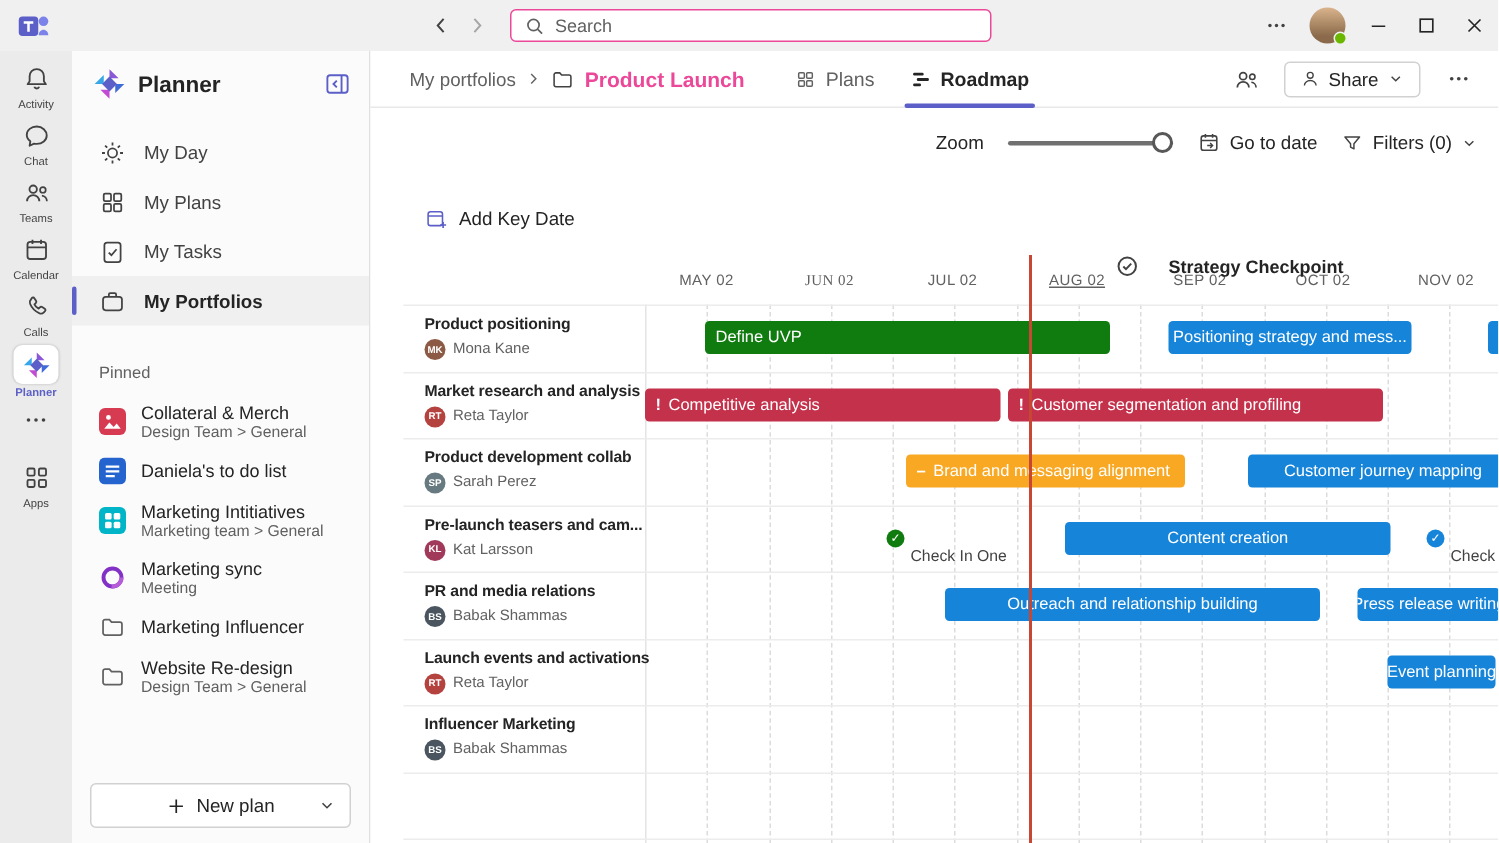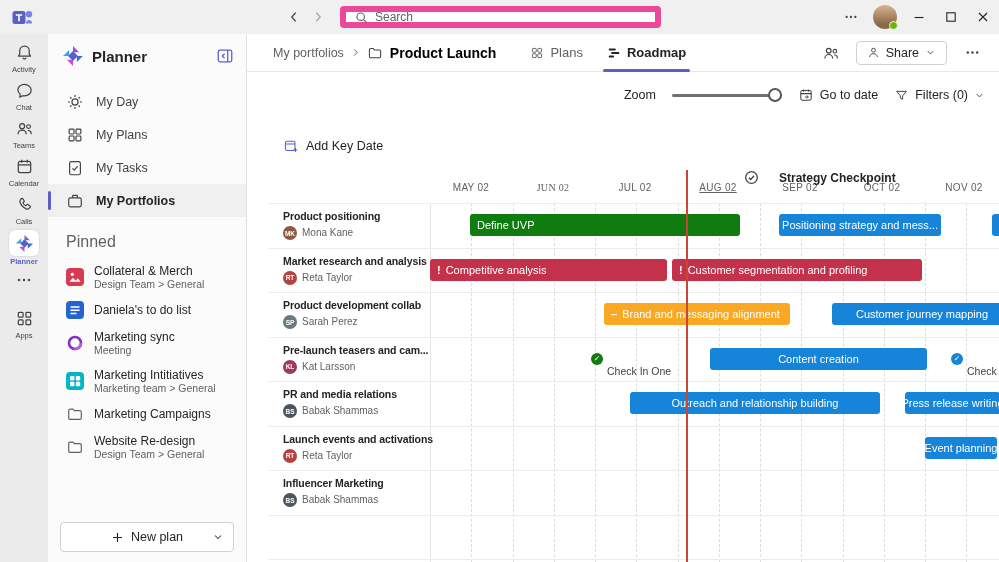--- a/index.html
+++ b/index.html
@@ -2,21 +2,21 @@
 <html><head>
 <meta charset="utf-8">
 <style>
   *{margin:0;padding:0;box-sizing:border-box;font-family:"Liberation Sans",sans-serif}
   body{background:#fff}
   .app{position:relative;width:999px;height:562px;background:#fff;overflow:hidden}
   
   .titlebar{position:absolute;left:0;top:0;right:0;height:34px;background:#f0f0f0}
   .t-logo{position:absolute;left:12px;top:7px;width:22px;height:20px;cursor:pointer}
   .nav-btn{position:absolute;top:7px;width:20px;height:20px;display:flex;align-items:center;justify-content:center;cursor:pointer}
-  .searchbox{position:absolute;left:340px;top:6px;width:321px;height:22px;background:#fff;border:6px solid #ec4899;border-radius:4px;display:flex;align-items:center;gap:7px;padding:0 9px;cursor:text}
+  .searchbox{position:absolute;left:340px;top:6px;width:321px;height:22px;background:#fff;border:1px solid #ec4899;border-radius:4px;display:flex;align-items:center;gap:7px;padding:0 9px;cursor:text}
   .s-ph{font-size:12px;color:#616161}
   .t-right{position:absolute;right:0;top:0;height:34px;display:flex;align-items:center}
   .t-more,.win-btn{width:32px;height:34px;display:flex;align-items:center;justify-content:center;cursor:pointer}
   .avatar{position:relative;width:24px;height:24px;border-radius:50%;background:linear-gradient(180deg,#d9b38c 0%,#8a6a4a 80%);margin:0 6px;cursor:pointer}
   .presence{position:absolute;right:-1px;bottom:-1px;width:9px;height:9px;border-radius:50%;background:#6bb700;border:1.5px solid #f0f0f0}
   
   .rail{position:absolute;left:0;top:34px;width:48px;bottom:0;background:#ebebeb;display:flex;flex-direction:column;align-items:flex-end;padding-top:6px}
   .rail-item{width:48px;height:38px;display:flex;flex-direction:column;align-items:center;cursor:pointer}
   .rail-icbox{width:30px;height:24px;display:flex;align-items:center;justify-content:center}
   .rail-item.active .rail-icbox{background:#fff;border-radius:6px;box-shadow:0 0 2px rgba(0,0,0,.2);height:26px}
@@ -24,34 +24,34 @@
   .rail-item.active .rail-lb{color:#5b5fc7;font-weight:700}
   
   .sidebar{position:absolute;left:48px;top:34px;width:199px;bottom:0;background:#fbfbfb;border-right:1px solid #e0e0e0}
   .sb-header{display:flex;align-items:center;height:44px;padding:0 12px 0 14px}
   .sb-title{font-size:15px;font-weight:700;color:#242424;margin-left:8px}
   .sb-collapse{margin-left:auto;cursor:pointer;display:flex}
   .sb-nav{margin-top:7px}
   .sb-nav-item{position:relative;display:flex;align-items:center;height:33px;padding-left:18px;gap:12px;font-size:12.5px;color:#424242;cursor:pointer}
   .sb-nav-item.active{background:#f0f0f0;color:#242424;font-weight:700}
   .sb-nav-item.active::before{content:"";position:absolute;left:0;top:7px;bottom:7px;width:3px;border-radius:2px;background:#5b5fc7}
-  .sb-section{margin-top:8px;padding:8px 0 7px 18px;font-size:16px;color:#616161}
+  .sb-section{margin-top:18px;padding:8px 0 7px 18px;font-size:11px;color:#616161}
   .pin-item{display:flex;align-items:center;gap:10px;padding:0 10px 0 18px;cursor:pointer}
   .pin-item.two{height:38px}.pin-item.one{height:28px}
   .pin-texts{display:flex;flex-direction:column;line-height:1.2;overflow:hidden}
   .pin-title{font-size:12px;color:#242424;white-space:nowrap}
   .pin-sub{font-size:10.5px;color:#616161;white-space:nowrap}
   .new-plan{position:absolute;left:12px;right:12px;bottom:10px;height:30px;border:1px solid #d1d1d1;border-radius:4px;background:#fff;display:flex;align-items:center;justify-content:center;gap:7px;font-size:12.5px;color:#242424;cursor:pointer}
   .np-chev{position:absolute;right:9px;display:flex}
   
   .main{position:absolute;left:247px;top:34px;right:0;bottom:0;background:#fff}
   .m-header{position:absolute;left:0;top:0;right:0;height:38px;border-bottom:1px solid #e8e8e8;display:flex;align-items:center;padding:0 14px 0 26px;z-index:3}
   .crumb{font-size:12.5px;color:#616161;cursor:pointer;white-space:nowrap}
   .crumb-sep{margin:0 6px;display:flex}
-  .m-title{font-size:14px;font-weight:700;color:#000000;margin-left:7px;white-space:nowrap}
+  .m-title{font-size:14px;font-weight:700;color:#ec4899;margin-left:7px;white-space:nowrap}
   .tabs{display:flex;align-items:center;height:38px;margin-left:34px;gap:24px}
   .tab{position:relative;display:flex;align-items:center;gap:6px;height:38px;font-size:13px;color:#616161;cursor:pointer;white-space:nowrap}
   .tab.active{color:#242424;font-weight:700}
   .tab.active::after{content:"";position:absolute;left:-4px;right:-4px;bottom:0;height:3px;border-radius:2px;background:#5b5fc7}
   .m-actions{margin-left:auto;display:flex;align-items:center;gap:12px}
   .icon-btn{display:flex;align-items:center;justify-content:center;width:26px;height:26px;cursor:pointer}
   .share-btn{display:flex;align-items:center;gap:6px;height:24px;padding:0 10px;border:1px solid #d1d1d1;border-radius:4px;background:#fff;font-size:12.5px;color:#242424;cursor:pointer}
   .m-toolbar{position:absolute;right:14px;top:46px;height:30px;display:flex;align-items:center;gap:16px;z-index:3}
   .tb-label{font-size:12.5px;color:#242424}
   .slider{position:relative;width:110px;height:14px;cursor:pointer}
@@ -312,54 +312,54 @@
               </g>
             </svg>
         </span>
         <span class="pin-texts">
           <span class="pin-title">Daniela's to do list</span>
         </span>
       </div>
       <div class="pin-item two">
         <span style="display:flex">
           <svg width="18" height="18" viewBox="0 0 18 18">
-              <circle cx="9" cy="9" r="6" fill="none" stroke="#8230c6" stroke-width="2.6"></circle>
-              <circle cx="9" cy="9" r="6" fill="none" stroke="#b65cd8" stroke-width="2.6" stroke-dasharray="10 28"></circle>
-            </svg>
-        </span>
-        <span class="pin-texts">
-          <span class="pin-title">Marketing sync</span>
-          <span class="pin-sub">Meeting</span>
-        </span>
-      </div>
-      <div class="pin-item two">
-        <span style="display:flex">
-          <svg width="18" height="18" viewBox="0 0 18 18">
               <rect width="18" height="18" rx="4" fill="#00b5c7"></rect>
               <g fill="#fff">
                 <rect x="4" y="4" width="4.4" height="4.4" rx="1"></rect>
                 <rect x="9.8" y="4" width="4.4" height="4.4" rx="1"></rect>
                 <rect x="4" y="9.8" width="4.4" height="4.4" rx="1"></rect>
                 <rect x="9.8" y="9.8" width="4.4" height="4.4" rx="1"></rect>
               </g>
             </svg>
         </span>
         <span class="pin-texts">
           <span class="pin-title">Marketing Intitiatives</span>
           <span class="pin-sub">Marketing team &gt; General</span>
         </span>
       </div>
+      <div class="pin-item two">
+        <span style="display:flex">
+          <svg width="18" height="18" viewBox="0 0 18 18">
+              <circle cx="9" cy="9" r="6" fill="none" stroke="#8230c6" stroke-width="2.6"></circle>
+              <circle cx="9" cy="9" r="6" fill="none" stroke="#b65cd8" stroke-width="2.6" stroke-dasharray="10 28"></circle>
+            </svg>
+        </span>
+        <span class="pin-texts">
+          <span class="pin-title">Marketing sync</span>
+          <span class="pin-sub">Meeting</span>
+        </span>
+      </div>
       <div class="pin-item one">
         <span style="display:flex">
           <svg width="18" height="18" viewBox="0 0 20 20">
               <path d="M3 6c0-.8.7-1.5 1.5-1.5h3.2L9.3 6.3h6.2c.8 0 1.5.7 1.5 1.5v6.7c0 .8-.7 1.5-1.5 1.5h-11c-.8 0-1.5-.7-1.5-1.5z" fill="none" stroke="#616161" stroke-width="1.3"></path>
             </svg>
         </span>
         <span class="pin-texts">
-          <span class="pin-title">Marketing Campaigns</span>
+          <span class="pin-title">Marketing Influencer</span>
         </span>
       </div>
       <div class="pin-item two">
         <span style="display:flex">
           <svg width="18" height="18" viewBox="0 0 20 20">
               <path d="M3 6c0-.8.7-1.5 1.5-1.5h3.2L9.3 6.3h6.2c.8 0 1.5.7 1.5 1.5v6.7c0 .8-.7 1.5-1.5 1.5h-11c-.8 0-1.5-.7-1.5-1.5z" fill="none" stroke="#616161" stroke-width="1.3"></path>
             </svg>
         </span>
         <span class="pin-texts">
           <span class="pin-title">Website Re-design</span>

